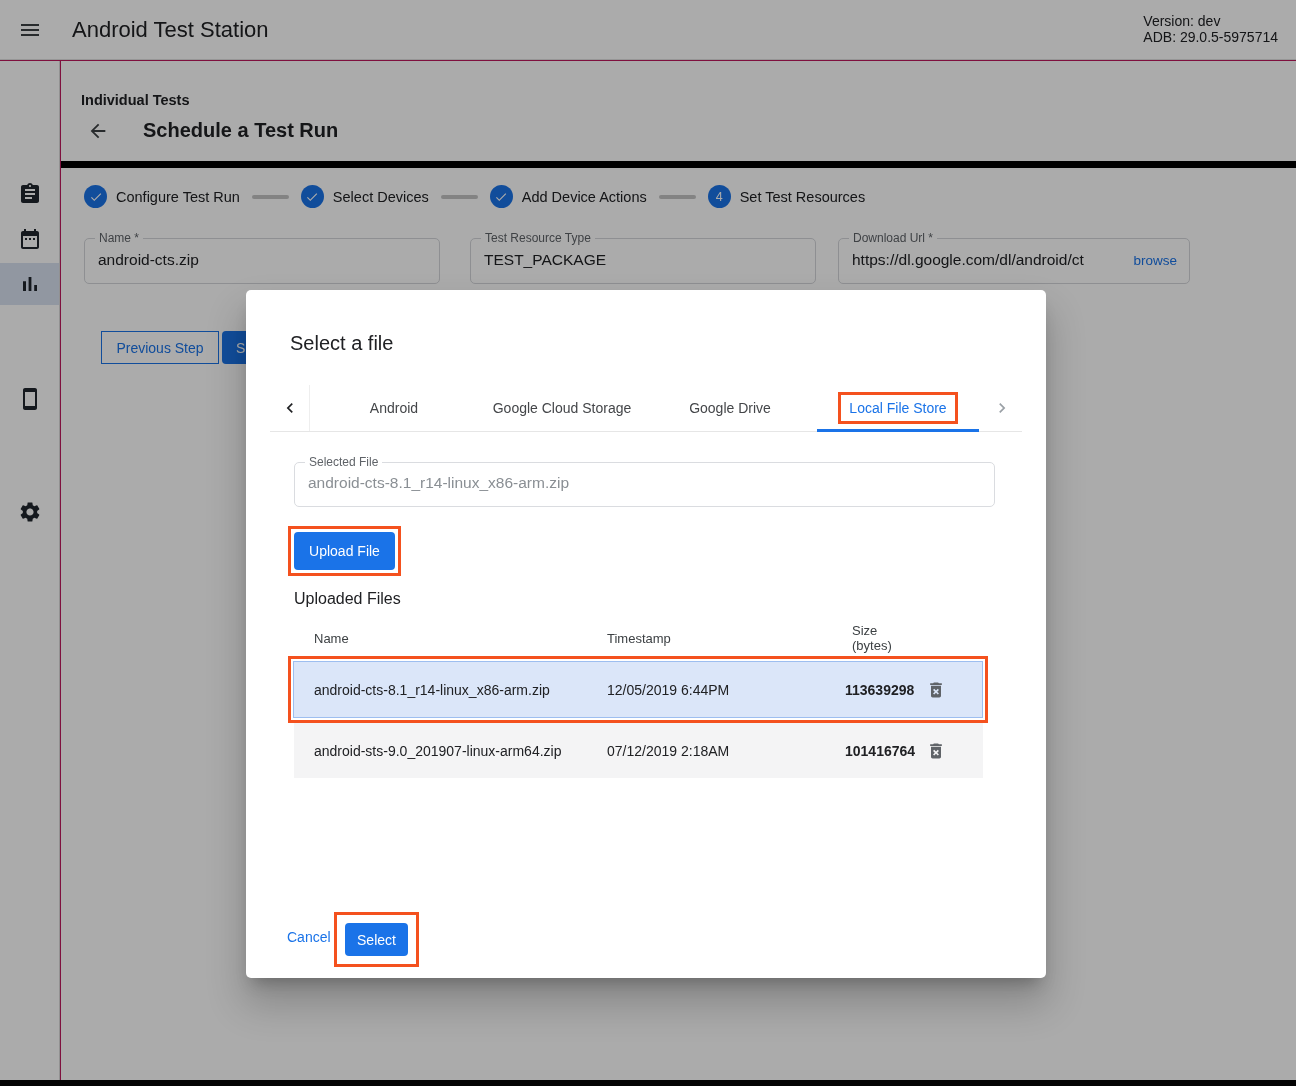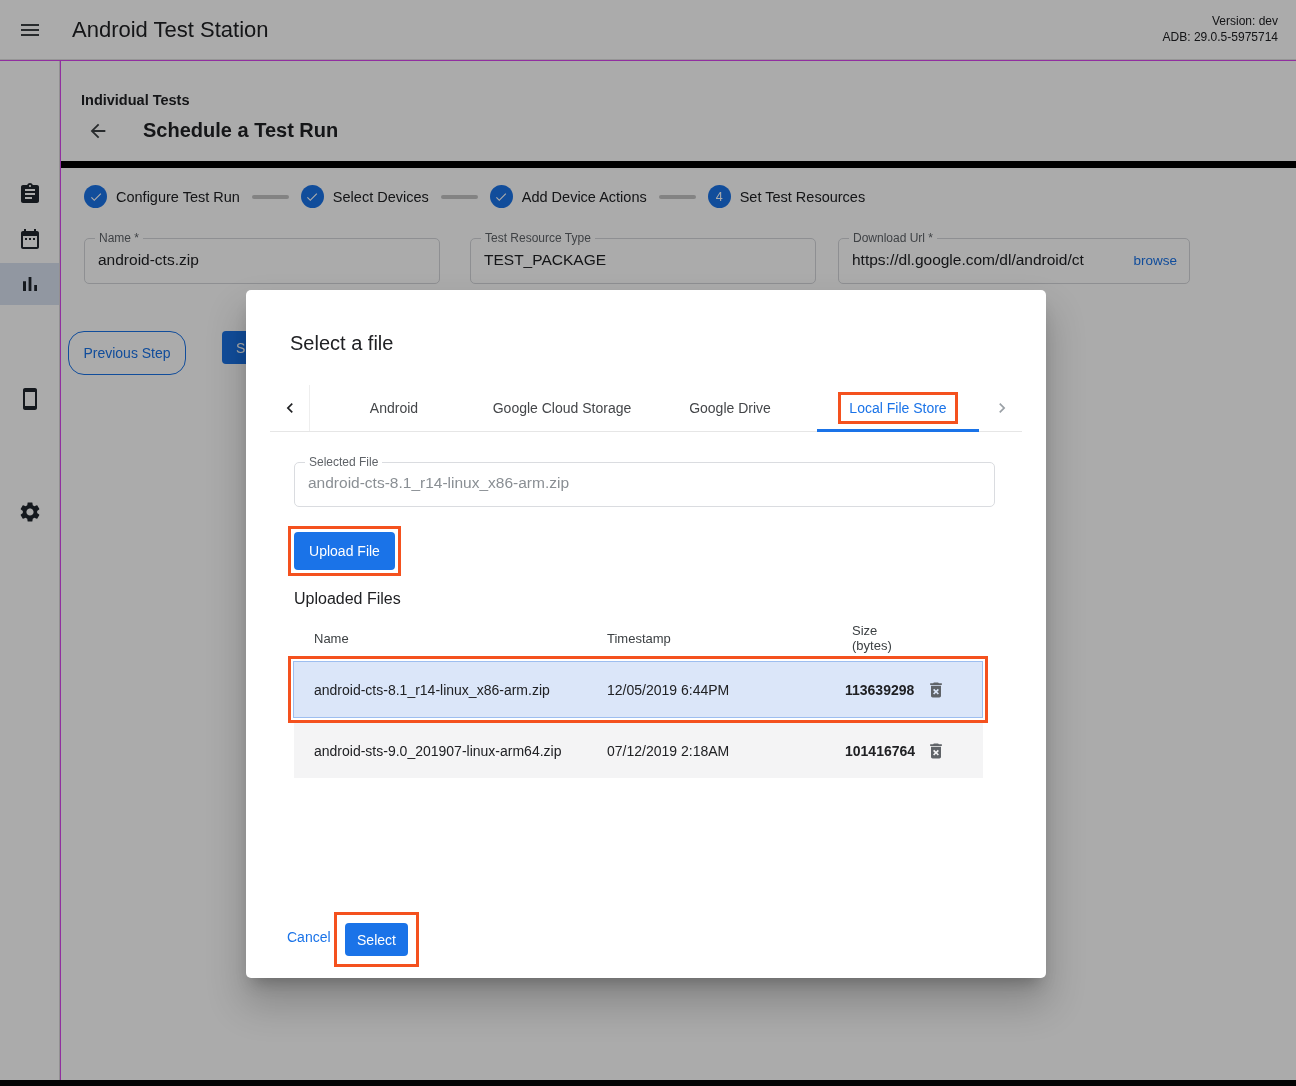--- a/index.html
+++ b/index.html
@@ -1,25 +1,25 @@
 <!DOCTYPE html>
 <html><head>
 <meta charset="utf-8">
 <style>
   * { box-sizing: border-box; }
   html,body { margin:0; padding:0; background:#000; }
   body { font-family:"Liberation Sans", sans-serif; color:#202124; }
-  .screen { position:relative; width:1296px; height:1086px; background:#d946ef; overflow:hidden; }
+  .screen { position:relative; width:1296px; height:1086px; background:#be185d; overflow:hidden; }
 
   
   .topbar { position:absolute; left:0; top:0; width:1296px; height:60px; background:#fff;
             border-bottom:1px solid #e0e0e0; z-index:1; }
   .hamburger { position:absolute; left:18px; top:18px; width:24px; height:24px; color:#3c4043; }
   .app-title { position:absolute; left:72px; top:0; line-height:60px; font-size:22px; color:#202124; }
-  .version-block { position:absolute; right:18px; top:13px; text-align:right; font-size:12px;
+  .version-block { position:absolute; right:18px; top:13px; font-size:14px;
                    line-height:16px; color:#202124; }
 
   .sidebar { position:absolute; left:0; top:61px; width:60px; height:1019px; background:#fff;
              border-right:1px solid #d9d9d9; z-index:1; }
   .side-item { position:absolute; left:0; width:59px; height:42px; display:flex; align-items:center;
                justify-content:center; }
   .side-item svg { width:24px; height:24px; fill:#20262e; }
   .side-item.active { background:#d9e2f1; }
 
   .content { position:absolute; left:61px; top:61px; width:1235px; height:1019px; background:#fff; z-index:1; }
@@ -36,22 +36,22 @@
   .step-label { margin-left:9px; font-size:14.5px; color:#202124; }
   .step-connector { width:37px; height:4px; border-radius:2px; background:#c4c4c4; margin:0 12px; }
 
   .ofield { position:absolute; height:46px; border:1px solid #d4d6da; border-radius:5px; background:#fff; }
   .ofield-label { position:absolute; left:10px; top:-8px; background:#fff; padding:0 4px;
                   font-size:12px; color:#5f6368; white-space:nowrap; }
   .ofield-value { position:absolute; left:13px; top:12px; font-size:15.5px; color:#202124;
                   white-space:nowrap; overflow:hidden; }
   .browse-link { position:absolute; right:12px; top:14px; font-size:13.5px; color:#1a73e8; }
 
-  .prev-btn { position:absolute; left:7px; top:270px; width:118px; height:44px; border:1px solid #1a73e8;
-              border-radius:16px; background:#fff; color:#1a73e8; font-size:14px; display:flex;
+  .prev-btn { position:absolute; left:40px; top:270px; width:118px; height:33px; border:1px solid #1a73e8;
+              border-radius:0; background:#fff; color:#1a73e8; font-size:14px; display:flex;
               align-items:center; justify-content:center; }
   .next-btn-partial { position:absolute; left:161px; top:270px; width:110px; height:33px; background:#1a73e8;
               border-radius:4px; color:#fff; font-size:14px; display:flex; align-items:center;
               padding-left:14px; }
 
   .bottom-strip { position:absolute; left:0; bottom:0; width:1296px; height:6px; background:#060606; z-index:3; }
 
   
   .overlay { position:absolute; inset:0; background:rgba(0,0,0,0.33); z-index:10; }
   .dialog { position:absolute; left:246px; top:290px; width:800px; height:688px; background:#fff;

